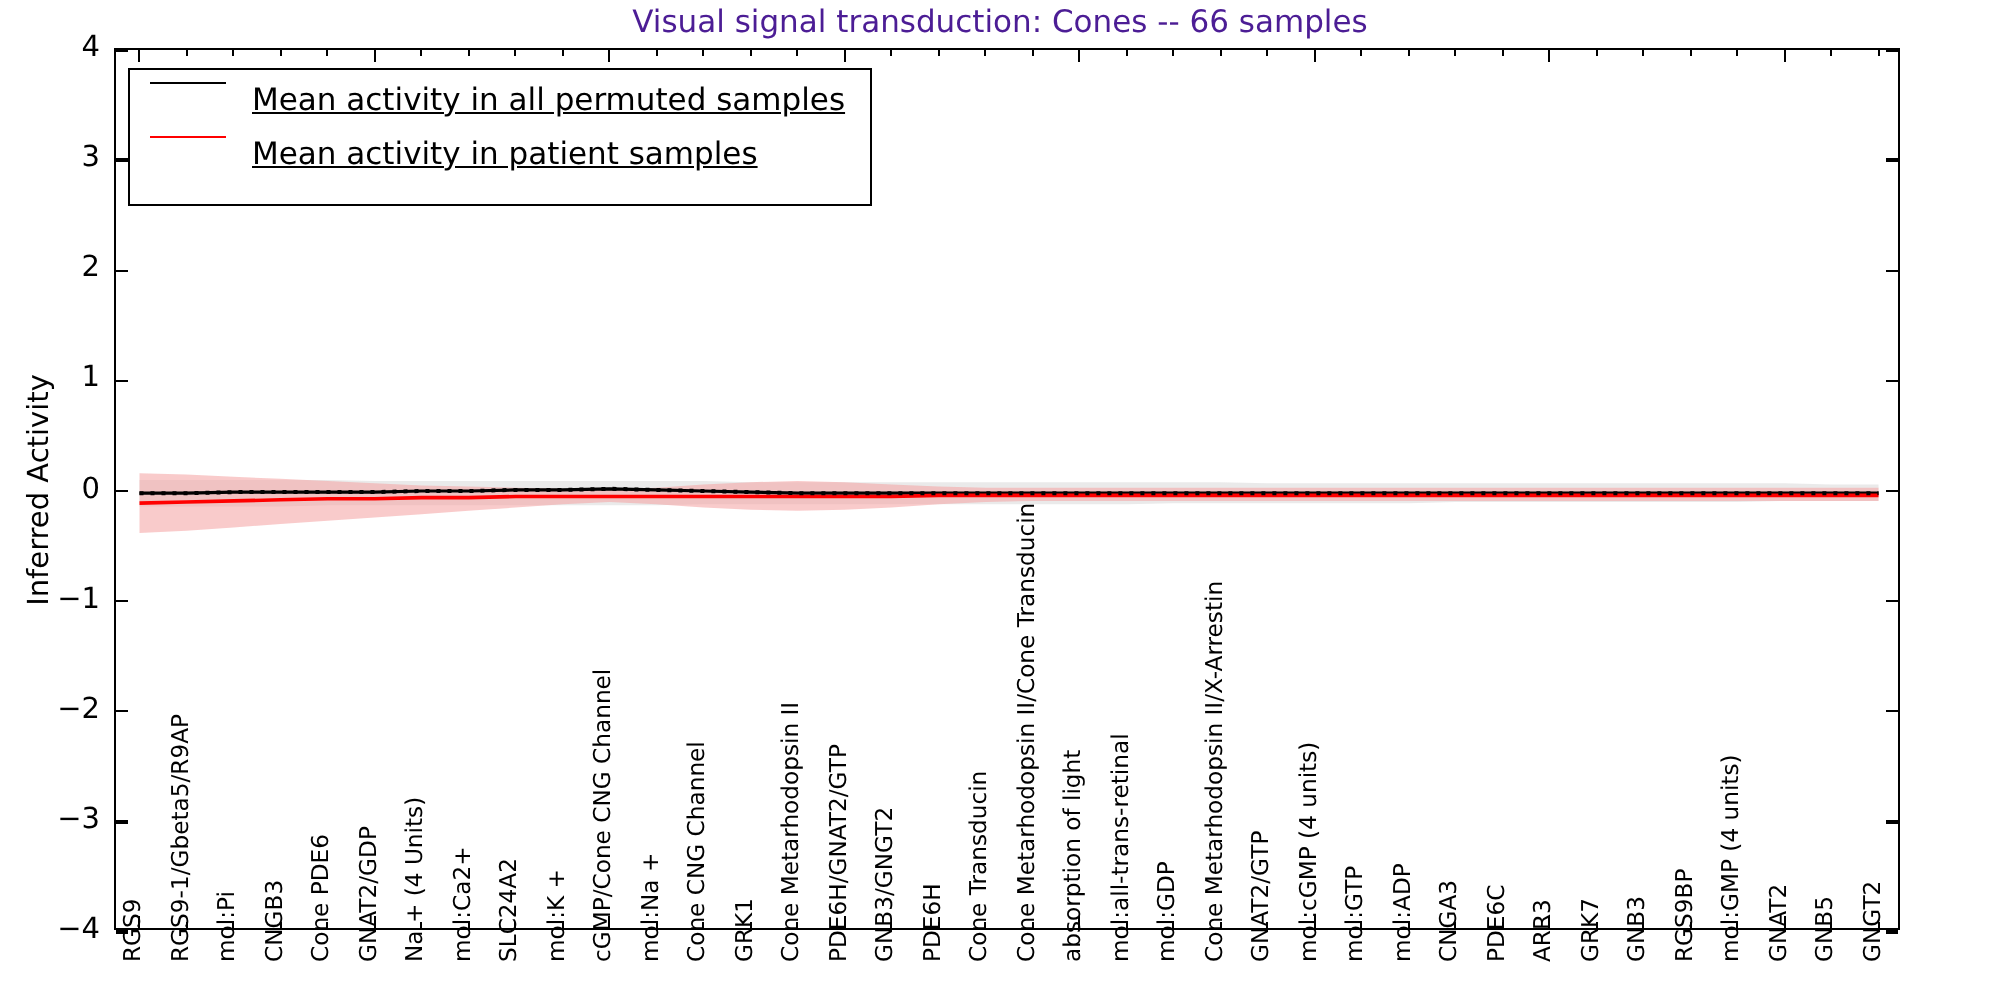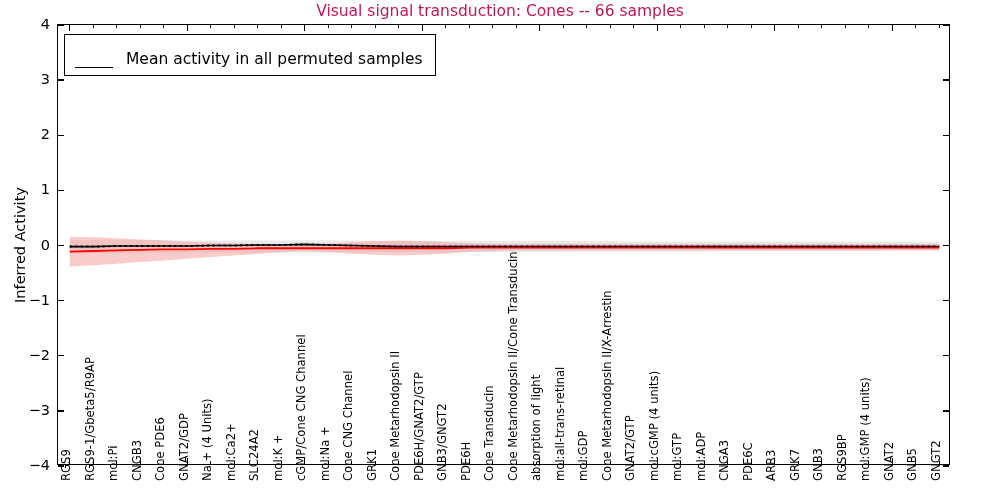--- a/index.html
+++ b/index.html
@@ -2,21 +2,21 @@
 <html><head>
 <meta charset="utf-8">
 <style>
   html,body{margin:0;padding:0;background:#ffffff;}
   body{width:1000px;height:500px;overflow:hidden;font-family:"DejaVu Sans",sans-serif;}
   #root{position:relative;width:1000px;height:500px;background:#fff;}
 
   
   .title{
     position:absolute;left:0;top:2px;width:1000px;text-align:center;
-    font-size:15.5px;color:#be185d;letter-spacing:0px;
+    font-size:15.5px;color:#4c1d95;letter-spacing:0px;
   }
 
   
   .plot-frame{
     position:absolute;left:57px;top:24px;width:893px;height:441px;
     border:1.3px solid #000;box-sizing:border-box;background:#fff;
   }
   .plot-clip{position:absolute;inset:0;overflow:hidden;}
 
   
@@ -47,21 +47,21 @@
     transform:rotate(-90deg);
   }
   .xcat-wrap{position:absolute;left:57px;top:467px;width:893px;height:0;}
 
   
   .legend{
     position:absolute;left:6px;top:9px;
     border:1.3px solid #000;background:#fff;
     padding:6px 12px 7px 10px;
   }
-  .legend-row{display:flex;align-items:flex-end;height:27px;}
+  .legend-row{display:flex;align-items:flex-start;height:27px;text-decoration:underline;}
   .legend-line{display:inline-block;width:38px;height:0;border-top:1.6px solid #000;margin-right:13px;}
   .legend-line.red{border-top-color:#ff0000;}
   .legend-txt{font-size:15.5px;color:#000;white-space:nowrap;}
 </style>
 </head>
 <body>
 
 <div id="root">
 
   <div class="title">Visual signal transduction: Cones -- 66 samples</div>
@@ -177,20 +177,24 @@
           <path d="M 11.75 226.56375 L 35.25 226.01250000000002 L 58.75 225.46124999999998 L 82.25 224.91 L 105.75 224.35875 L 129.25 224.35875 L 152.75 223.8075 L 176.25 223.8075 L 199.75 223.25625 L 223.25 223.25625 L 246.75000000000003 223.25625 L 270.25 223.25625 L 293.75 223.25625 L 317.25 223.25625 L 340.75 223.25625 L 364.25 223.25625 L 387.75 223.25625 L 411.25 222.705 L 434.75 222.705 L 458.25000000000006 222.705 L 481.75 222.705 L 505.25 222.705 L 528.75 222.705 L 552.25 222.705 L 575.75 222.705 L 599.25 222.705 L 622.75 222.705 L 646.25 222.705 L 669.75 222.705 L 693.25 222.705 L 716.75 222.705 L 740.25 222.705 L 763.75 222.705 L 787.25 222.705 L 810.75 222.705 L 834.25 222.705 L 857.75 222.705 L 881.25 222.705" fill="none" stroke="#ff0000" stroke-width="1.8"></path>
           <path d="M 11.75 221.6025 L 35.25 221.6025 L 58.75 221.05124999999998 L 82.25 221.05124999999998 L 105.75 221.05124999999998 L 129.25 221.05124999999998 L 152.75 220.5 L 176.25 220.5 L 199.75 219.94875000000002 L 223.25 219.94875000000002 L 246.75000000000003 219.39750000000004 L 270.25 219.94875000000002 L 293.75 220.5 L 317.25 221.05124999999998 L 340.75 221.6025 L 364.25 221.6025 L 387.75 221.6025 L 411.25 221.6025 L 434.75 221.6025 L 458.25000000000006 221.6025 L 481.75 221.6025 L 505.25 221.6025 L 528.75 221.6025 L 552.25 221.6025 L 575.75 221.6025 L 599.25 221.6025 L 622.75 221.6025 L 646.25 221.6025 L 669.75 221.6025 L 693.25 221.6025 L 716.75 221.6025 L 740.25 221.6025 L 763.75 221.6025 L 787.25 221.6025 L 810.75 221.6025 L 834.25 221.6025 L 857.75 221.6025 L 881.25 221.6025" fill="none" stroke="#000000" stroke-width="2" stroke-dasharray="2,3.5"></path>
         </svg>
     </div>
 
     <div class="legend">
       <div class="legend-row">
         <span class="legend-line"></span>
         <span class="legend-txt">Mean activity in all permuted samples</span>
       </div>
+      <div class="legend-row">
+        <span class="legend-line red"></span>
+        <span class="legend-txt">Mean activity in patient samples</span>
+      </div>
     </div>
   </div>
 
   <div id="ylabels">
       <div class="ytick-lbl" style="top: 24px; right: 950px;">4</div>
       <div class="ytick-lbl" style="top: 79.125px; right: 950px;">3</div>
       <div class="ytick-lbl" style="top: 134.25px; right: 950px;">2</div>
       <div class="ytick-lbl" style="top: 189.375px; right: 950px;">1</div>
       <div class="ytick-lbl" style="top: 244.5px; right: 950px;">0</div>
       <div class="ytick-lbl" style="top: 299.625px; right: 950px;">−1</div>

